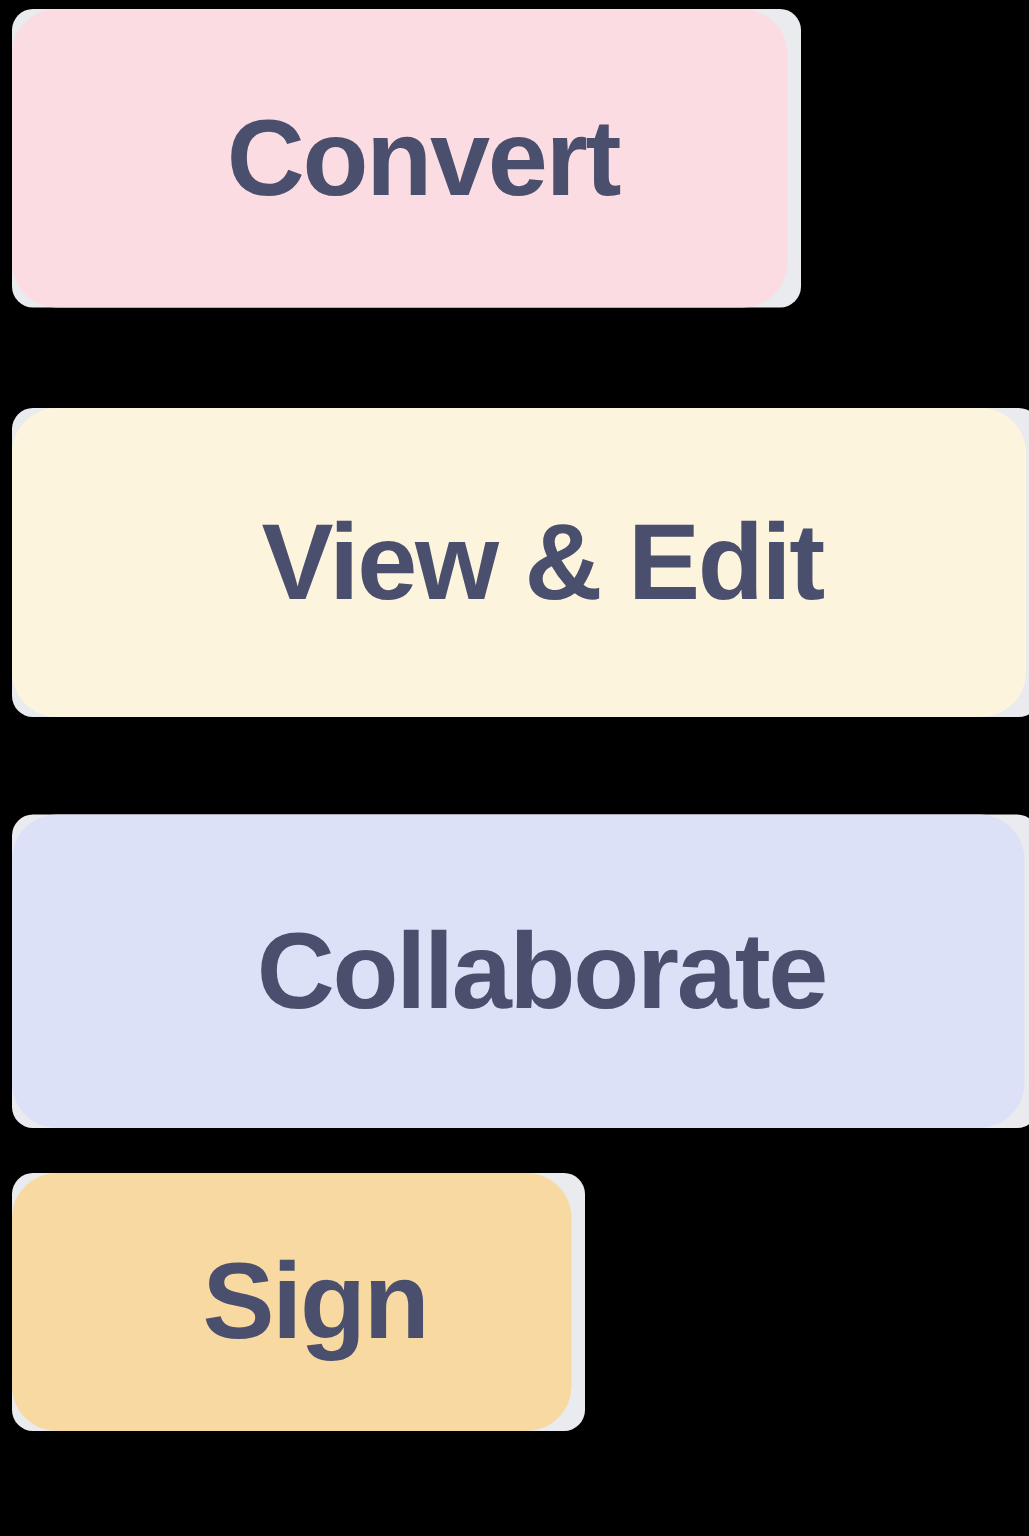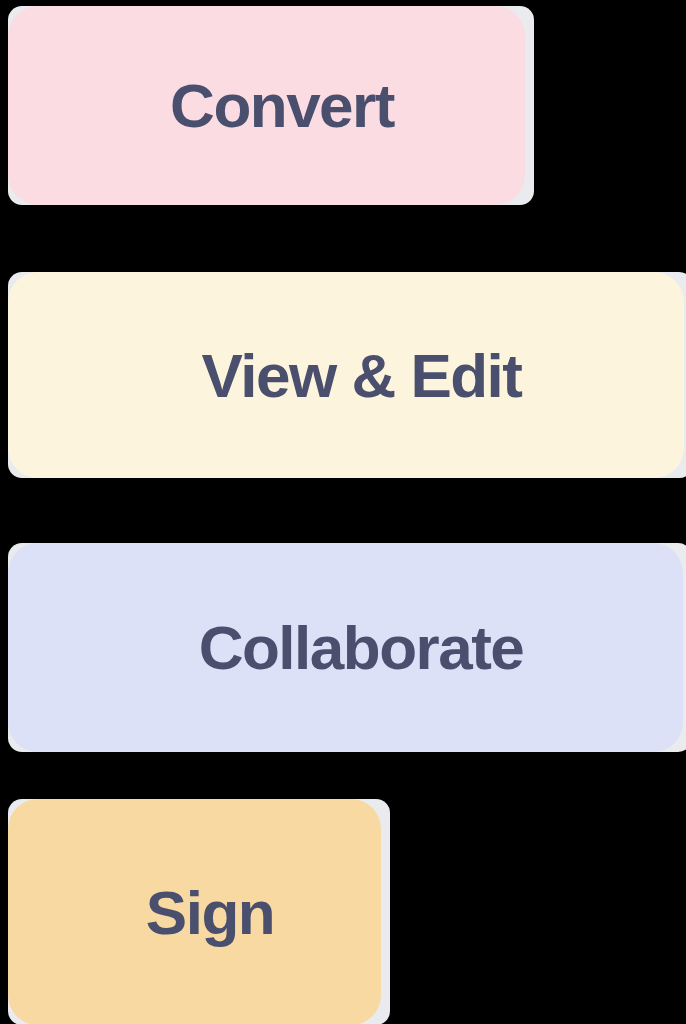--- a/index.html
+++ b/index.html
@@ -30,32 +30,32 @@
   }
   .pill-face {
     position: absolute;
     inset: 0;
     border-radius: 30px;
     display: flex;
     align-items: center;
     justify-content: center;
   }
   .pill-label {
-    font-size: 62px;
+    font-size: 72px;
     font-weight: 700;
     letter-spacing: -1.5px;
     color: #4a4f6d;
     white-space: nowrap;
     user-select: none;
     margin-left: 31px;
   }
   #btn-convert     { top: 6px;   width: 517px; height: 199px; }
   #btn-view-edit   { top: 272px; width: 664px; height: 206px; padding-left: 12px; }
   #btn-collaborate { top: 543px; width: 675px; height: 209px; }
-  #btn-sign        { top: 799px; width: 373px; height: 226px; }
+  #btn-sign        { top: 782px; width: 373px; height: 172px; }
 </style>
 </head>
 <body style="background: rgb(0, 0, 0);">
 
 <div class="pill" id="btn-convert">
   <div class="pill-back" style="background: rgb(233, 235, 238);"></div>
   <div class="pill-face" style="background: rgb(251, 220, 226);">
     <span class="pill-label" style="color: rgb(74, 79, 109);">Convert</span>
   </div>
 </div>

